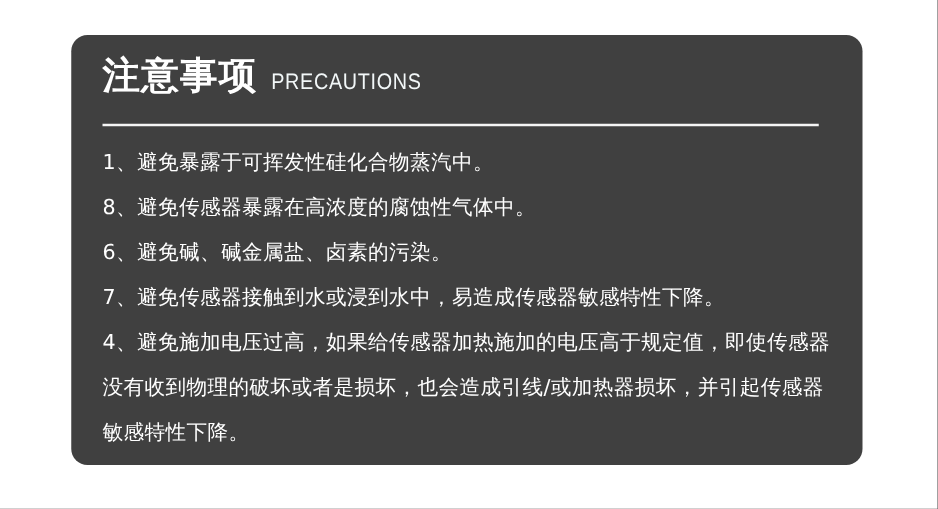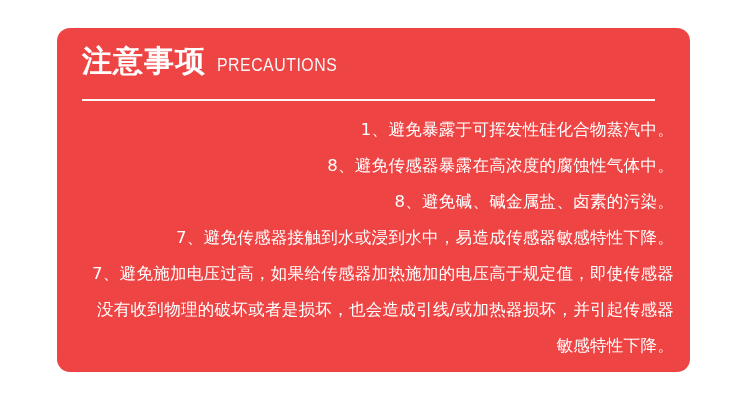--- a/index.html
+++ b/index.html
@@ -20,21 +20,21 @@
     height: 407px;
   }
 
   
   .card {
     position: absolute;
     left: 57px;
     top: 28px;
     width: 633px;
     height: 344px;
-    background: #ef4444;
+    background: #404040;
     border-radius: 13px;
     box-sizing: border-box;
     overflow: hidden;
   }
 
   
   .title-row {
     position: absolute;
     left: 25px;
     top: 18px;
@@ -79,41 +79,41 @@
     left: 25px;
     top: 84px;
     width: 592px;
   }
   .item {
     font-family: "DejaVu Sans", "Liberation Sans", sans-serif;
     font-size: 16.5px;
     color: #ffffff;
     line-height: 36px;
     letter-spacing: 0.3px;
-    text-align: right;
+    text-align: left;
     white-space: pre-wrap;
   }
 </style>
 </head>
 <body>
 
 <div id="stage">
 
   <div class="card">
 
     <div class="title-row">
       <span class="title-cn">注意事项</span>
       <span class="title-en">PRECAUTIONS</span>
     </div>
 
     <div class="divider"></div>
 
     <div class="list">
       <div class="item">1、避免暴露于可挥发性硅化合物蒸汽中。</div>
       <div class="item">8、避免传感器暴露在高浓度的腐蚀性气体中。</div>
-      <div class="item">8、避免碱、碱金属盐、卤素的污染。</div>
+      <div class="item">6、避免碱、碱金属盐、卤素的污染。</div>
       <div class="item">7、避免传感器接触到水或浸到水中，易造成传感器敏感特性下降。</div>
-      <div class="item">7、避免施加电压过高，如果给传感器加热施加的电压高于规定值，即使传感器没有收到物理的破坏或者是损坏，也会造成引线/或加热器损坏，并引起传感器敏感特性下降。</div>
+      <div class="item">4、避免施加电压过高，如果给传感器加热施加的电压高于规定值，即使传感器没有收到物理的破坏或者是损坏，也会造成引线/或加热器损坏，并引起传感器敏感特性下降。</div>
     </div>
 
   </div>
 
 </div>
 
 </body></html>

